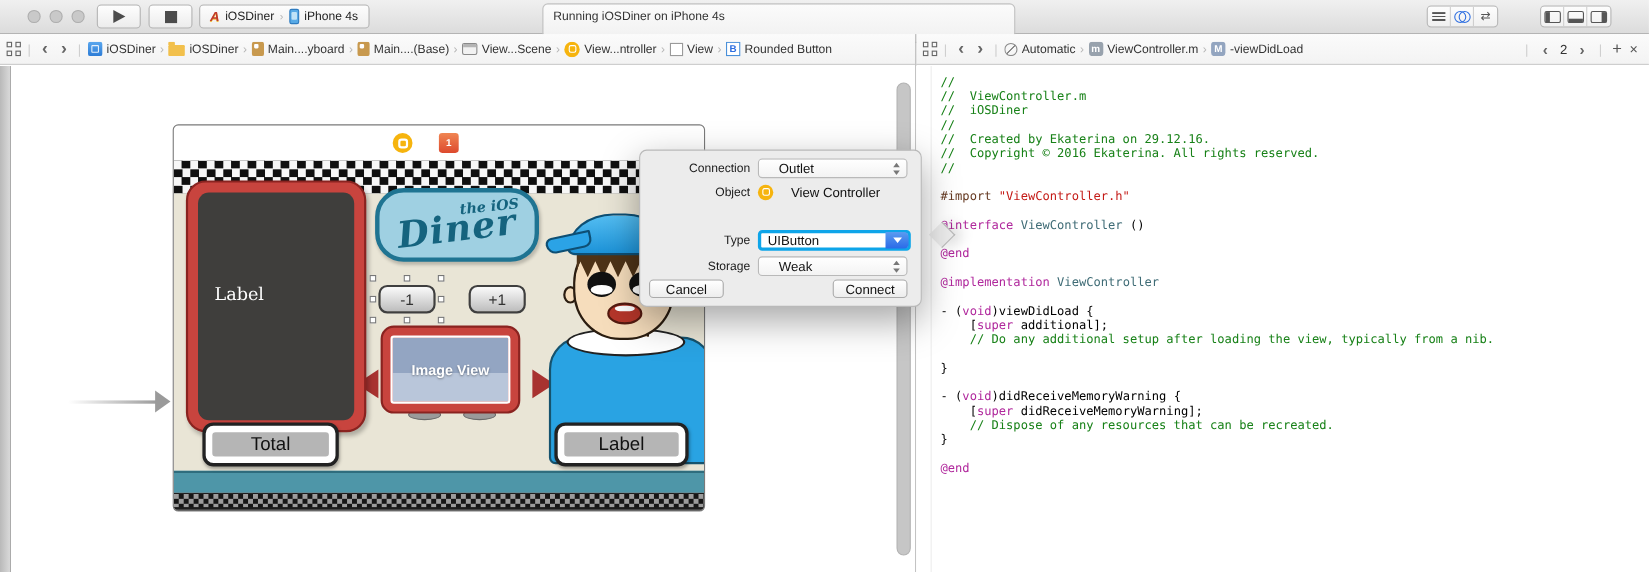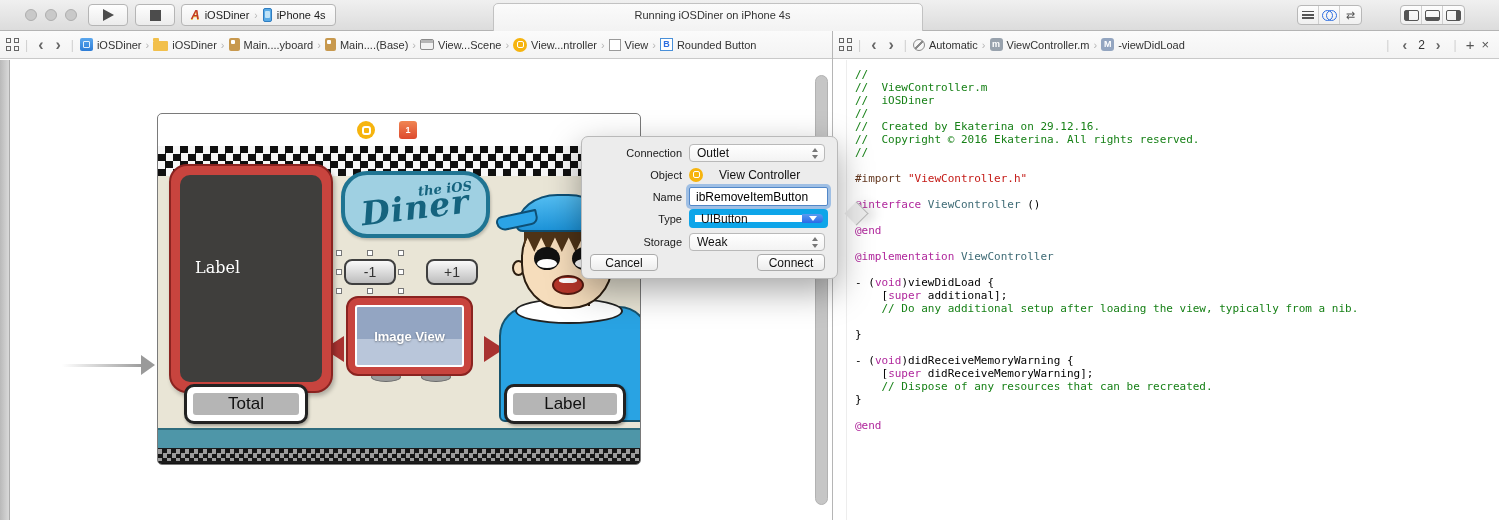--- a/index.html
+++ b/index.html
@@ -16,21 +16,21 @@
     background:linear-gradient(#fefefe,#ececec);display:flex;align-items:center;justify-content:center;padding:0;}
   .play-glyph{width:0;height:0;border-left:11px solid #4c4c4c;border-top:6px solid transparent;border-bottom:6px solid transparent;}
   .stop-glyph{width:11px;height:11px;background:#4c4c4c;}
   .scheme{position:absolute;left:181px;top:4px;height:22px;border:1px solid #b5b5b5;border-radius:4px;
     background:linear-gradient(#fdfdfd,#eeeeee);display:flex;align-items:center;gap:5px;padding:0 9px;font-size:11px;color:#222;}
   .app-glyph{color:#c0392b;font-weight:bold;font-style:italic;font-size:12px;text-shadow:0 1px 0 #f0c040;}
   .iphone-glyph{width:9px;height:14px;background:#58aae6;border:1px solid #2f7cc0;border-radius:2px;position:relative;}
   .iphone-glyph:after{content:"";position:absolute;left:1px;right:1px;top:2px;bottom:3px;background:#bfe2f7;border-radius:1px;}
   .sep-lite{color:#b8b8b8;font-size:10px;}
   .activity{position:absolute;left:493px;top:3px;width:430px;height:36px;border:1px solid #c2c2c2;border-radius:5px;
-    background:linear-gradient(#fbfbfb,#f0f0f0);font-size:11px;color:#333;line-height:22px;padding-left:9px;text-align:center;}
+    background:linear-gradient(#fbfbfb,#f0f0f0);font-size:11px;color:#333;line-height:22px;padding-left:9px;}
   .seg-group{position:absolute;top:5px;height:20px;display:flex;border:1px solid #b8b8b8;border-radius:4px;overflow:hidden;
     background:linear-gradient(#fdfdfd,#f0f0f0);}
   .seg{width:21px;display:flex;align-items:center;justify-content:center;border-right:1px solid #cfcfcf;}
   .seg:last-child{border-right:none;}
   .ico-lines{width:12px;height:9px;background:repeating-linear-gradient(to bottom,#555 0 1.4px,transparent 1.4px 3.2px);}
   .ico-assist{position:relative;width:15px;height:10px;}
   .ico-assist:before,.ico-assist:after{content:"";position:absolute;top:0;width:9px;height:9px;border:1.4px solid var(--accent-blue,#2f6fe0);border-radius:50%;}
   .ico-assist:before{left:0;} .ico-assist:after{right:0;}
   .ico-version{font-size:11px;color:#555;line-height:1;}
   .ico-pane{position:relative;width:15px;height:11px;border:1.4px solid #555;border-radius:2px;}
@@ -175,32 +175,32 @@
   .tok-s{color:var(--string,#c41a16);} .tok-n{color:#000;}
 
   
   .popover{position:absolute;left:581px;top:136px;width:257px;height:143px;background:#ececec;
     border:1px solid #b9b9b9;border-radius:7px;box-shadow:0 12px 34px rgba(0,0,0,.35);z-index:50;font-size:11px;color:#222;}
   .pop-arrow{position:absolute;left:848px;top:205px;width:17px;height:17px;background:#ececec;
     border-top:1px solid #b9b9b9;border-right:1px solid #b9b9b9;transform:rotate(45deg);z-index:49;box-shadow:6px -6px 12px rgba(0,0,0,.12);}
   .pop-row{position:absolute;left:0;right:0;display:flex;align-items:center;}
   .pop-label{width:100px;text-align:right;margin-right:7px;flex:0 0 auto;color:#1a1a1a;}
   .pop-popup{flex:1;margin-right:12px;height:18px;background:linear-gradient(#ffffff,#f3f3f3);
-    border:1px solid #b9b9b9;border-radius:4px;display:flex;align-items:center;padding-left:7px;font-size:12px;color:#111;position:relative;}
+    border:1px solid #b9b9b9;border-radius:4px;display:flex;align-items:center;padding-left:18px;font-size:12px;color:#111;position:relative;}
   .stepper{position:absolute;right:4px;top:2px;width:9px;height:13px;}
   .stepper:before,.stepper:after{content:"";position:absolute;left:1px;width:0;height:0;
     border-left:3.5px solid transparent;border-right:3.5px solid transparent;}
   .stepper:before{top:1px;border-bottom:4px solid #777;}
   .stepper:after{bottom:1px;border-top:4px solid #777;}
   .pop-static{flex:1;display:flex;align-items:center;gap:16px;font-size:12px;color:#111;}
   .obj-icon{width:14px;height:14px;border-radius:50%;background:#f6b40e;position:relative;flex:0 0 auto;}
   .obj-icon:after{content:"";position:absolute;left:3.5px;top:3.5px;right:3.5px;bottom:3.5px;border:1.6px solid #fff;border-radius:2px;}
   .pop-field{flex:1;margin-right:9px;height:19px;background:#fff;border:1px solid #5187c8;border-radius:2px;
     box-shadow:0 0 0 3px rgba(118,167,224,.65);display:flex;align-items:center;padding-left:6px;font-size:12px;color:#000;}
-  .pop-combo{flex:1;margin-right:9px;height:19px;background:#fff;border:6px solid #0ea5e9;border-radius:4px;
+  .pop-combo{flex:1;margin-right:9px;height:19px;background:#fff;border:3px solid #0ea5e9;border-radius:4px;
     display:flex;align-items:center;padding-left:6px;font-size:12px;color:#111;position:relative;}
   .combo-cap{position:absolute;right:-1px;top:-1px;bottom:-1px;width:21px;border-radius:0 4px 4px 0;
     background:linear-gradient(#5a9bf0,#2a6ae8);display:flex;align-items:center;justify-content:center;}
   .combo-cap:after{content:"";width:0;height:0;border-left:4px solid transparent;border-right:4px solid transparent;border-top:5px solid #fff;}
   .pop-btn{position:absolute;bottom:7px;height:17px;width:68px;background:linear-gradient(#ffffff,#ededed);
     border:1px solid #ababab;border-radius:4px;font-size:12px;color:#111;display:flex;align-items:center;justify-content:center;padding:0;
     font-family:"Liberation Sans",sans-serif;}
   .btn-cancel{left:8px;} .btn-connect{right:12px;}
 </style>
 </head>
@@ -463,26 +463,20 @@
         <span class="stepper"></span>
       </span>
     </div>
     <div class="pop-row" style="top:29px;height:17px">
       <span class="pop-label">Object</span>
       <span class="pop-static">
         <span class="obj-icon"></span>
         <span>View Controller</span>
       </span>
     </div>
-    <div class="pop-row" style="top:50px;height:19px">
-      <span class="pop-label">Name</span>
-      <span class="pop-field">
-        <span>ibRemoveItemButton</span>
-      </span>
-    </div>
     <div class="pop-row" style="top:72px;height:19px">
       <span class="pop-label">Type</span>
       <span class="pop-combo">
         <span>UIButton</span>
         <span class="combo-cap"></span>
       </span>
     </div>
     <div class="pop-row" style="top:96px;height:18px">
       <span class="pop-label">Storage</span>
       <span class="pop-popup">

